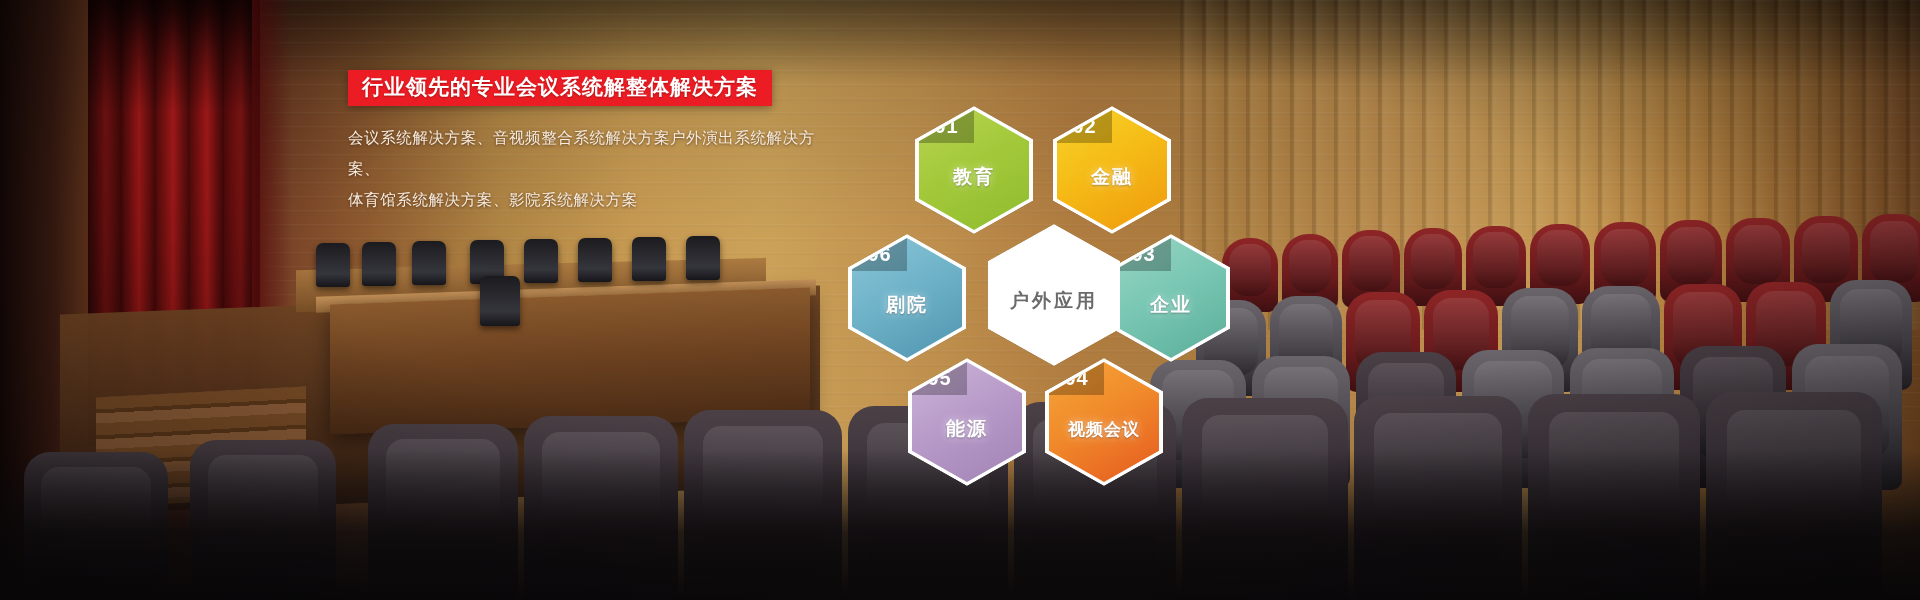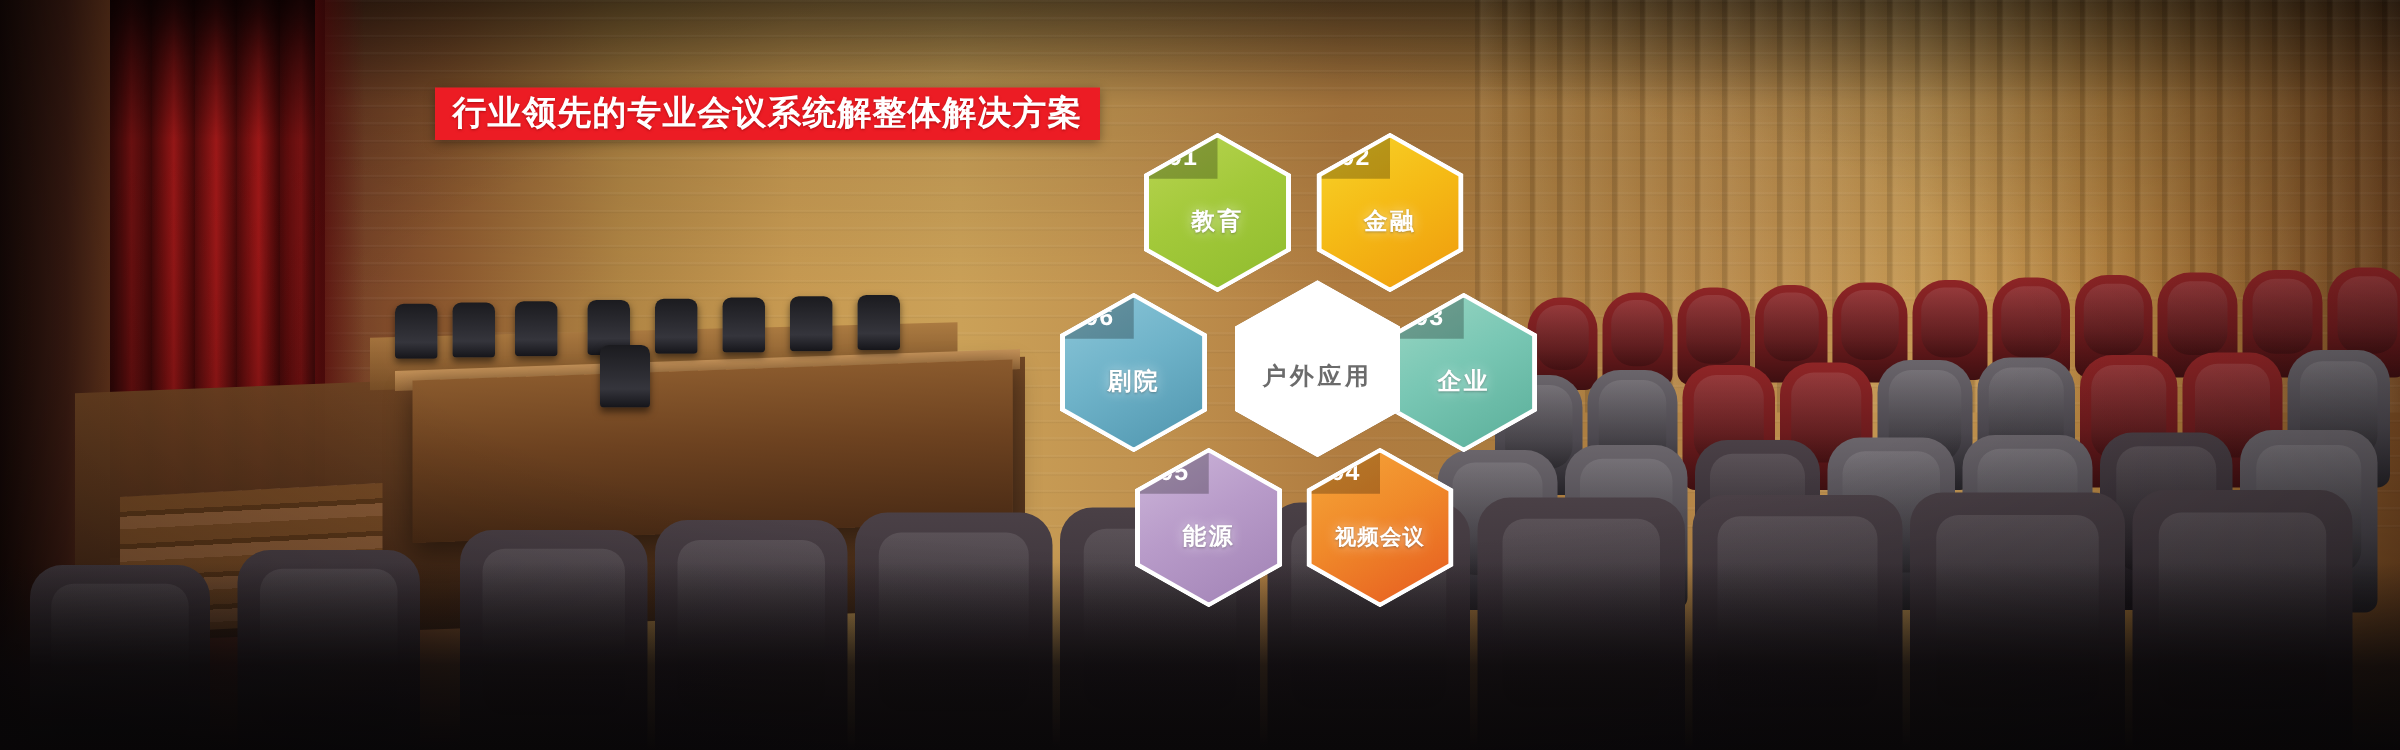--- a/index.html
+++ b/index.html
@@ -171,21 +171,21 @@
   }
   .title-banner {
     display: inline-block;
     background: #ec1c24;
     padding: 6px 14px 8px 14px;
     box-shadow: 0 2px 8px rgba(0,0,0,0.35);
   }
   .title-banner .title-text {
     display: block;
     color: #ffffff;
-    font-size: 27px;
+    font-size: 21px;
     font-weight: bold;
     letter-spacing: 1px;
     line-height: 1.04;
     white-space: nowrap;
     text-shadow: 0 1px 2px rgba(120,0,0,0.55);
   }
   .subtitle {
     margin-top: 16px;
     color: #f6ece0;
     font-size: 15.5px;
@@ -345,20 +345,24 @@
     </div>
 
     <div class="floor-dark"></div>
     <div class="vignette"></div>
   </div>
 
   <div class="copy">
     <div class="title-banner">
       <span class="title-text">行业领先的专业会议系统解整体解决方案</span>
     </div>
+    <div class="subtitle">
+      <span class="line">会议系统解决方案、音视频整合系统解决方案户外演出系统解决方案、</span>
+      <span class="line">体育馆系统解决方案、影院系统解决方案</span>
+    </div>
   </div>
 
   <div class="hexwrap">
 
     <div class="hex p01">
       <div class="hex-inner"></div>
       <div class="hex-face" style="background:linear-gradient(150deg,#b9d452 0%,#a3c93a 45%,#8fbc2e 100%);">
         <span class="hex-num">01</span>
         <span class="hex-label">教育</span>
       </div>

